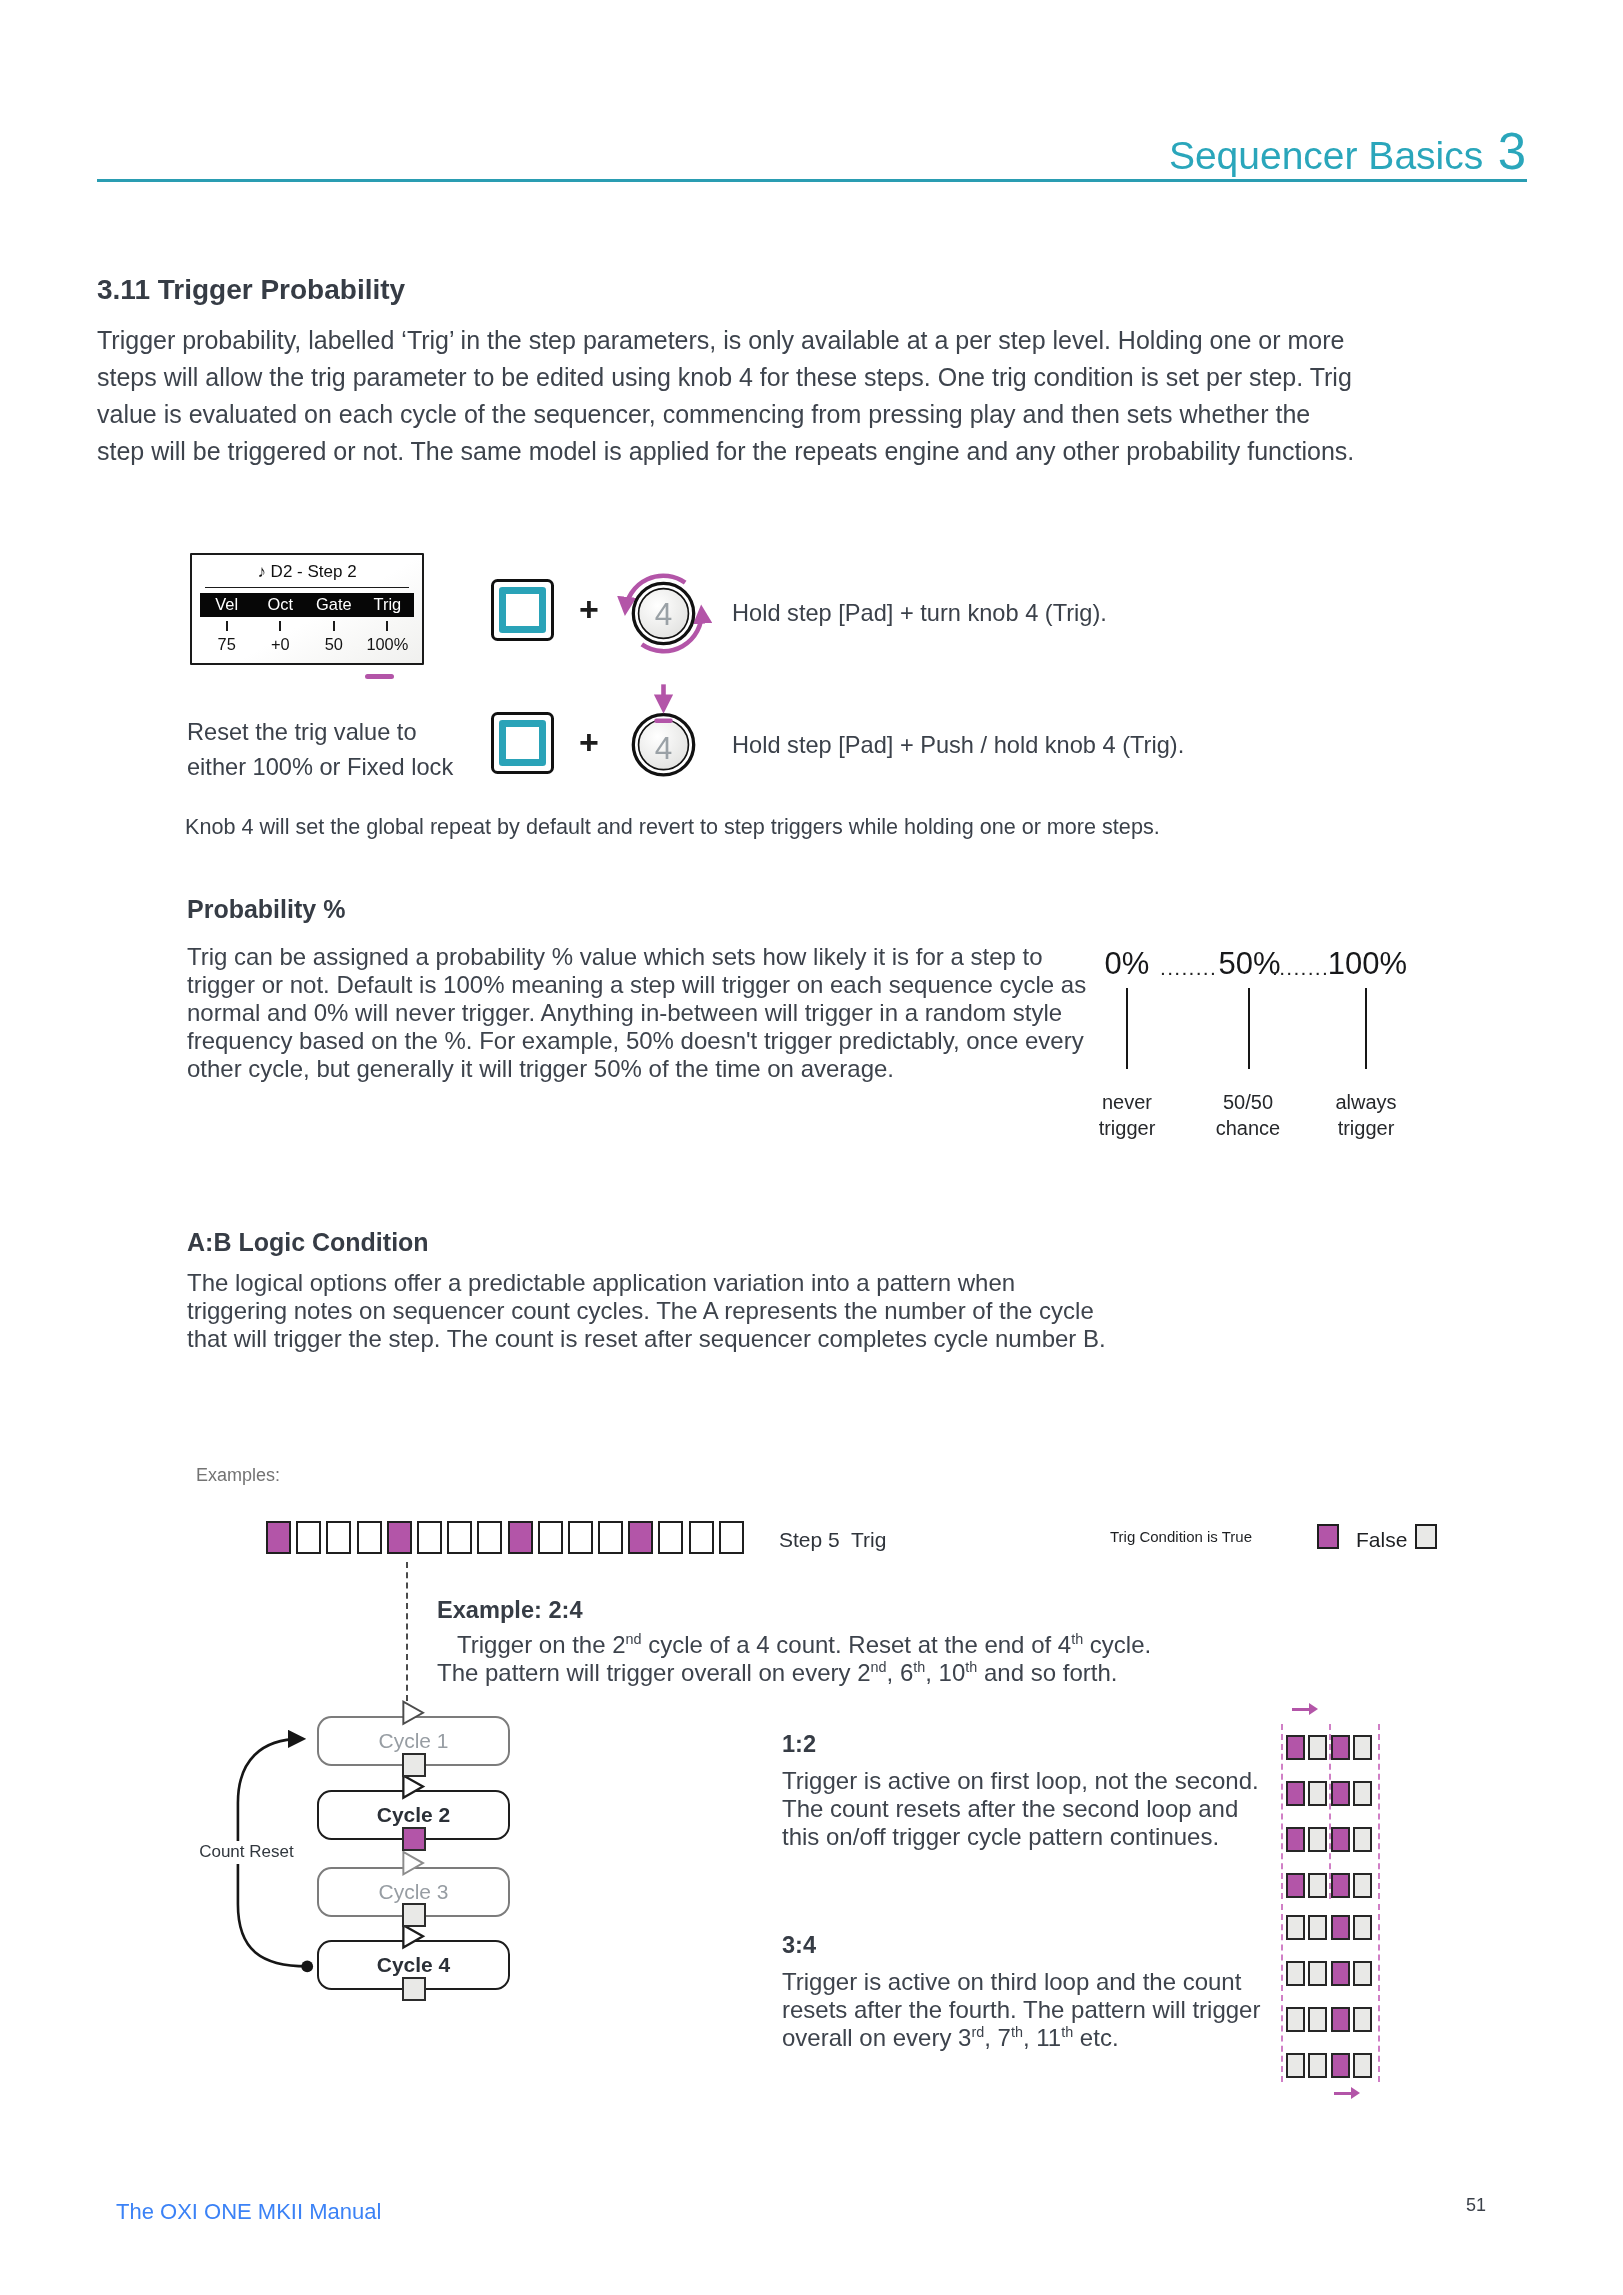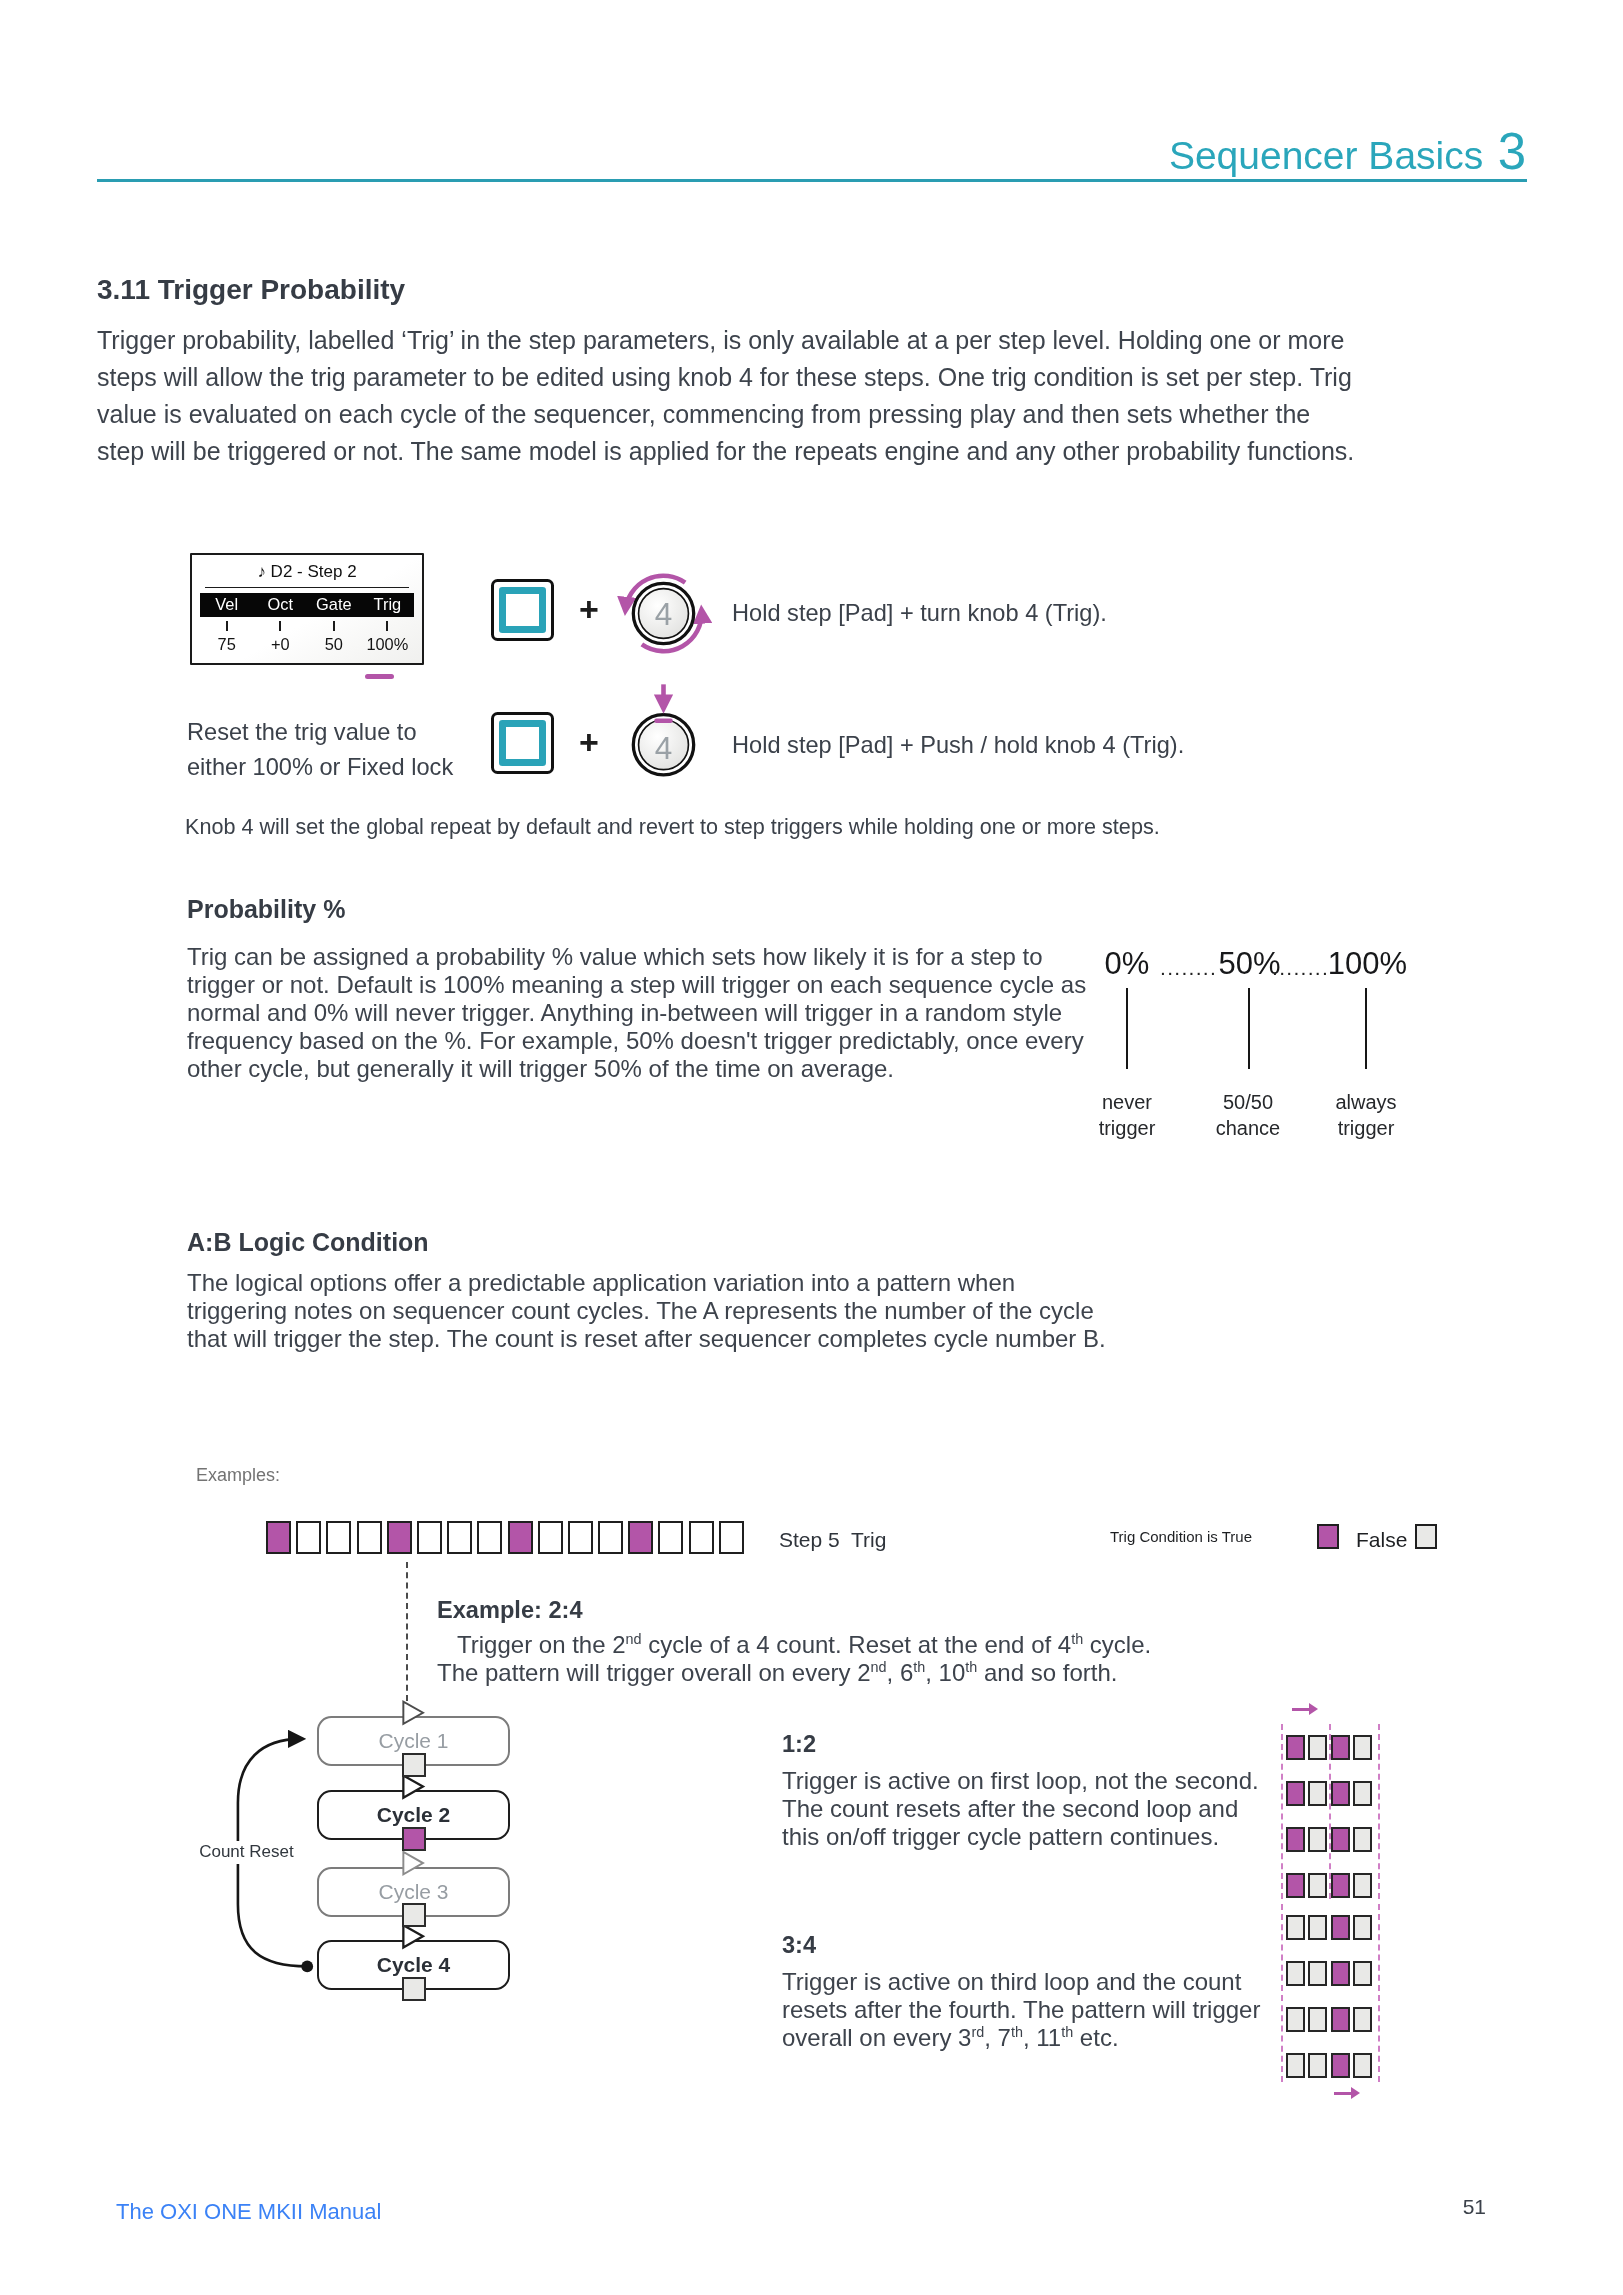--- a/index.html
+++ b/index.html
@@ -73,21 +73,21 @@
   .gridcell.on{background:#b355a8;}
   .gridrow{display:flex;gap:3.3px;}
   .grid{display:flex;flex-direction:column;gap:21px;}
   .gdash{width:0;border-left:2px dashed #d07fc6;}
   .arr-r{width:27.5px;height:13px;}
   .arr-r .bar{position:absolute;left:0;top:4.6px;width:17px;height:3.9px;background:#b355a8;}
   .arr-r .head{position:absolute;left:17px;top:0;width:0;height:0;border-top:6.5px solid transparent;
                border-bottom:6.5px solid transparent;border-left:9.8px solid #b355a8;}
 
   .footer-l{left:116px;top:2199px;font-size:22px;color:#3b82f6;}
-  .footer-r{right:137px;top:2195px;font-size:21px;color:#3b414a;}
+  .footer-r{right:137px;top:2195px;font-size:18px;color:#3b414a;}
 
   svg{overflow:visible;}
 </style>
 </head>
 <body>
 
 <div class="page">
 
   <div class="abs hdr">
     <span class="hdr-title">Sequencer Basics</span>

